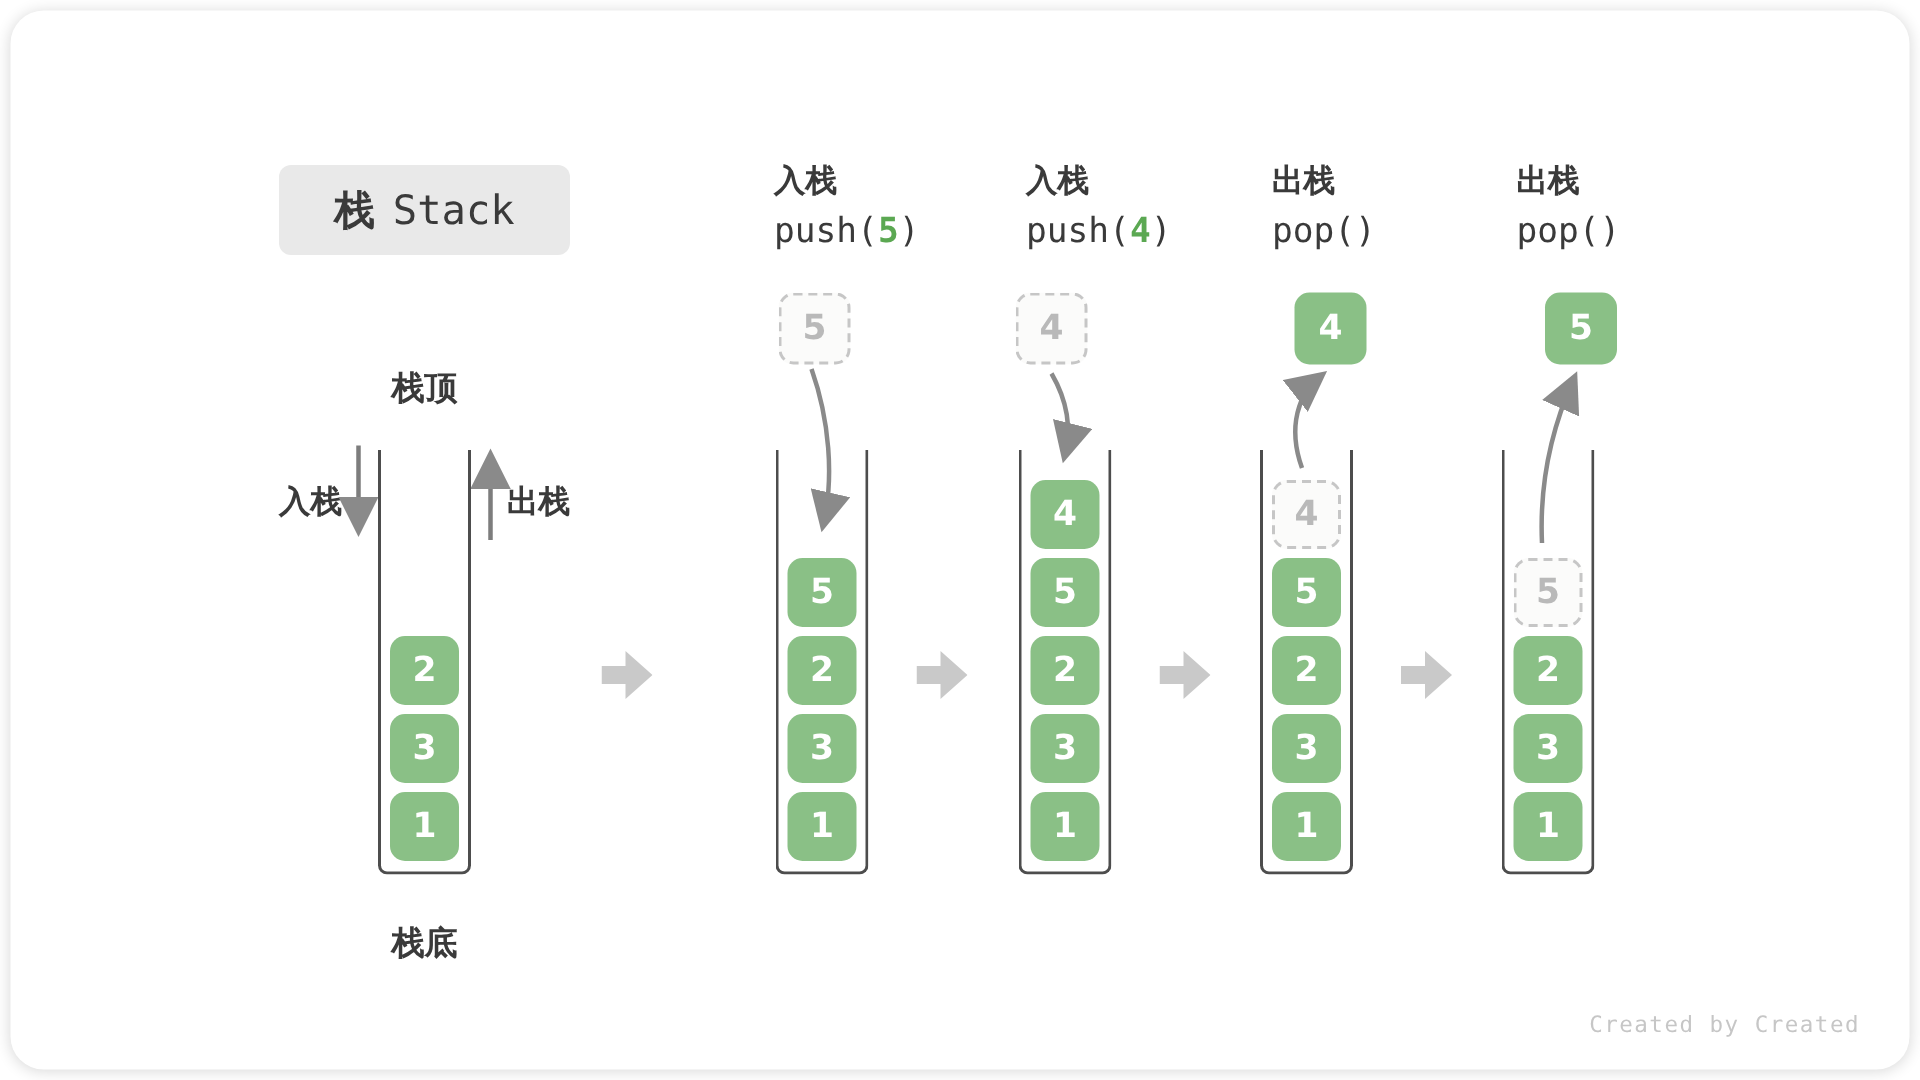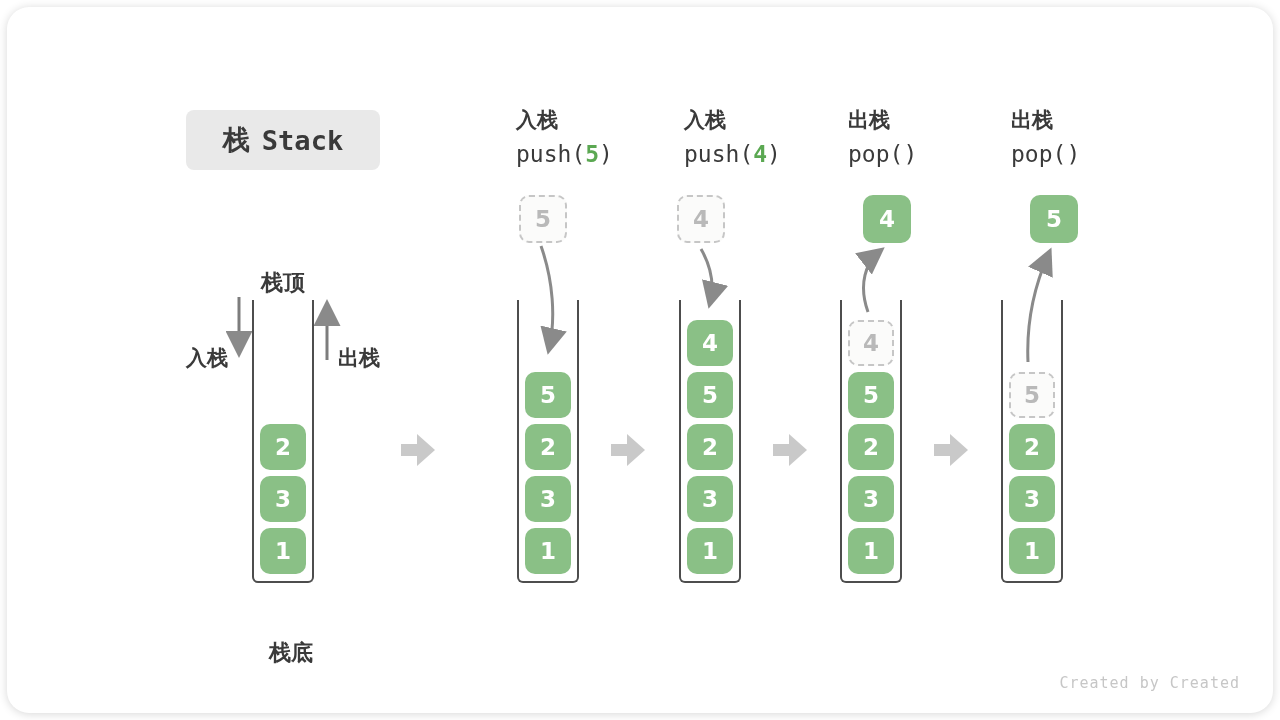--- a/index.html
+++ b/index.html
@@ -18,26 +18,26 @@
   }
   #layer { position: absolute; left: 0; top: 0; width: 1280px; height: 720px; }
 
   
   .title-box {
     position: absolute; left: 186px; top: 110px; width: 194px; height: 60px;
     background: #e9e9e9; border-radius: 8px;
     display: flex; align-items: center; justify-content: center;
     color: var(--text-dark); font-size: 27px; font-weight: bold;
   }
-  .title-box .en { font-family: "DejaVu Sans Mono", "Liberation Mono", monospace; margin-left: 12px; font-weight: bold; }
+  .title-box .en { font-family: "DejaVu Sans Mono", "Liberation Mono", monospace; margin-left: 12px; font-weight: normal; }
 
   
-  .zh-label { position: absolute; color: var(--text-dark); font-weight: bold; font-size: 22px; white-space: nowrap; margin-top: 24px; }
+  .zh-label { position: absolute; color: var(--text-dark); font-weight: bold; font-size: 22px; white-space: nowrap; }
   #label-stack-top    { left: 253px; top: 244px; width: 60px; text-align: center; }
-  #label-stack-bottom { left: 253px; top: 614px; width: 60px; text-align: right; }
+  #label-stack-bottom { left: 253px; top: 614px; width: 60px; text-align: center; }
   #label-push-side    { left: 150px; top: 320px; width: 78px; text-align: right; font-size: 21px; }
   #label-pop-side     { left: 338px; top: 320px; width: 78px; text-align: left;  font-size: 21px; }
 
   
   .op-label { position: absolute; top: 106px; white-space: nowrap; }
   .op-zh   { color: var(--text-dark); font-size: 21px; font-weight: 600; margin-bottom: 7px; }
   .op-code { color: var(--text-dark); font-size: 23px; font-family: "DejaVu Sans Mono", "Liberation Mono", monospace; }
   .op-code .arg { color: var(--arg-green); font-weight: bold; }
 
   

